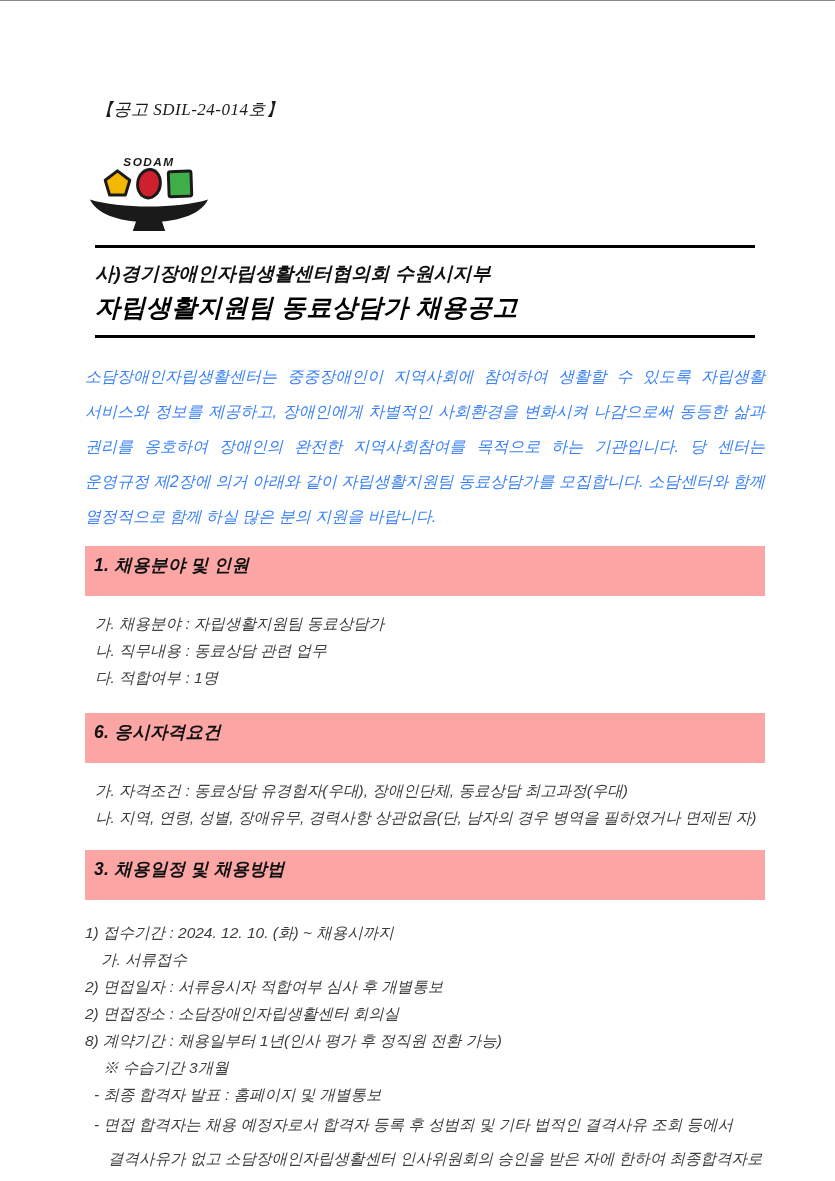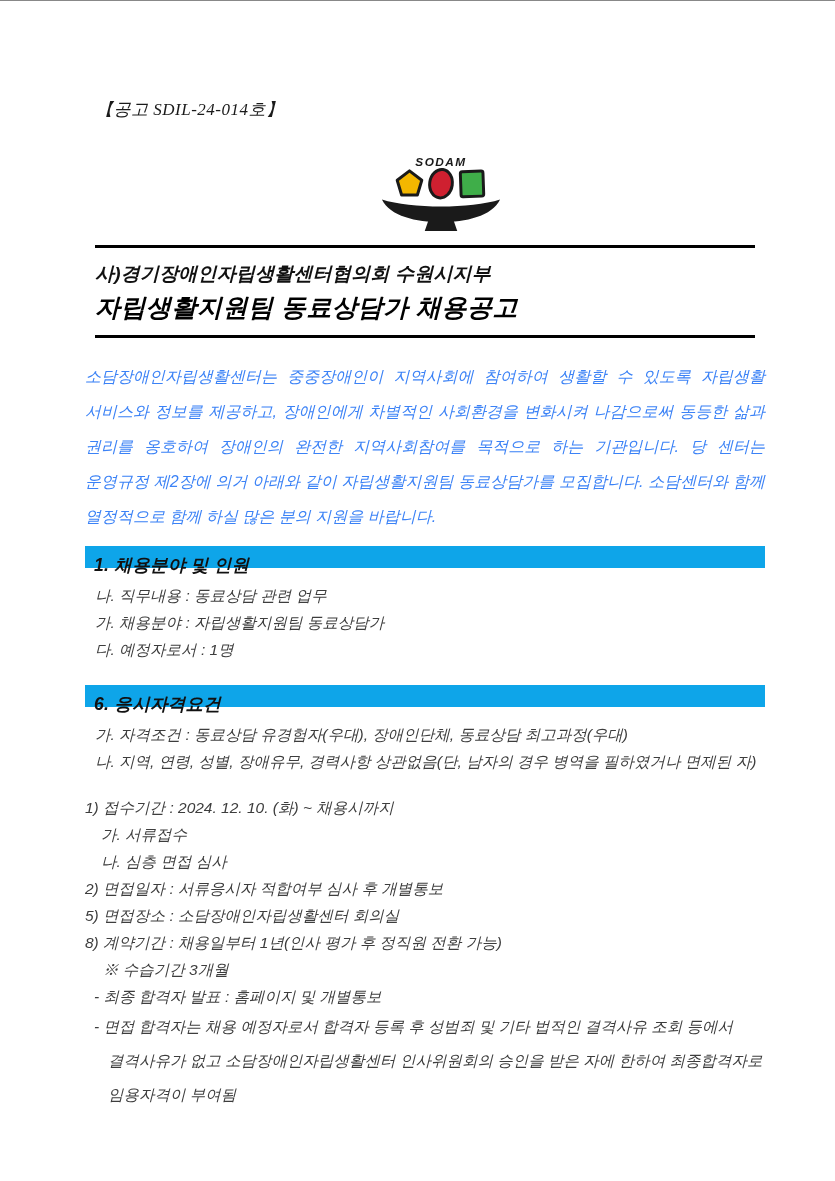--- a/index.html
+++ b/index.html
@@ -6,35 +6,35 @@
   html,body { background:#888; }
   .page {
     width:835px; height:1181px; background:#ffffff; margin:1px auto;
     position:relative; padding:97px 38px 40px 85px;
     font-family:"Liberation Sans", sans-serif; color:#3d3d3d; overflow:hidden;font-style:italic;
   }
   .notice-number {
     font-family:"Liberation Serif", serif; font-size:17px; color:#1a1a1a;
     margin-left:11px; letter-spacing:0.5px;
   }
-  .logo-wrap { text-align:center; margin-top:34px; }
+  .logo-wrap { margin-top:34px; }
   .logo-wrap svg { display:inline-block; }
   .title-block {
     width:660px; margin-left:10px; margin-top:7px;
     border-top:3px solid #000; border-bottom:3px solid #000;
     text-align:left; padding:13px 0 11px 0;
   }
   .org-title { font-size:19px; font-weight:700; color:#111; letter-spacing:0.2px; }
   .main-title { font-size:25px; font-weight:800; color:#000; margin-top:4px; letter-spacing:0.5px; }
   .intro {
     margin-top:21px; width:680px; font-size:16px; line-height:35px;
     text-align:justify; word-break:keep-all; color:#3b82f6;
   }
   .section-bar {
-    width:680px; height:22px; line-height:38px; background:#0ea5e9;
+    width:680px; height:50px; line-height:38px; background:#fca5a5;
     font-size:17.5px; font-weight:700; color:#111; padding-left:9px;
     letter-spacing:0.3px;
   }
   .bar-1 { margin-top:12px; }
   .bar-2 { margin-top:22px; }
   .bar-3 { margin-top:19px; }
   .item-list { margin:14px 0 0 0; width:690px; }
   .item { font-size:15.5px; line-height:27px; color:#3d3d3d; word-break:keep-all; }
   .pad1 { padding-left:10px; }
   .list-3 { margin-top:19px; }
@@ -63,36 +63,36 @@
 
   <div class="title-block">
     <div class="org-title">사)경기장애인자립생활센터협의회 수원시지부</div>
     <div class="main-title">자립생활지원팀 동료상담가 채용공고</div>
   </div>
 
   <p class="intro">소담장애인자립생활센터는 중중장애인이 지역사회에 참여하여 생활할 수 있도록 자립생활 서비스와 정보를 제공하고, 장애인에게 차별적인 사회환경을 변화시켜 나감으로써 동등한 삶과 권리를 옹호하여 장애인의 완전한 지역사회참여를 목적으로 하는 기관입니다. 당 센터는 운영규정 제2장에 의거 아래와 같이 자립생활지원팀 동료상담가를 모집합니다. 소담센터와 함께 열정적으로 함께 하실 많은 분의 지원을 바랍니다.</p>
 
   <div class="section-bar bar-1">1. 채용분야 및 인원</div>
   <div class="item-list pad1">
+    <div class="item">가. 채용분야 : 자립생활지원팀 동료상담가</div>
     <div class="item">나. 직무내용 : 동료상담 관련 업무</div>
-    <div class="item">가. 채용분야 : 자립생활지원팀 동료상담가</div>
-    <div class="item">다. 예정자로서 : 1명</div>
+    <div class="item">다. 적합여부 : 1명</div>
   </div>
 
   <div class="section-bar bar-2">6. 응시자격요건</div>
   <div class="item-list pad1">
     <div class="item">가. 자격조건 : 동료상담 유경험자(우대), 장애인단체, 동료상담 최고과정(우대)</div>
     <div class="item">나. 지역, 연령, 성별, 장애유무, 경력사항 상관없음(단, 남자의 경우 병역을 필하였거나 면제된 자)</div>
   </div>
 
+  <div class="section-bar bar-3">3. 채용일정 및 채용방법</div>
   <div class="item-list list-3">
     <div class="item">1) 접수기간 : 2024. 12. 10. (화) ~ 채용시까지</div>
     <div class="item ind-sub">가. 서류접수</div>
-    <div class="item ind-sub">나. 심층 면접 심사</div>
     <div class="item">2) 면접일자 : 서류응시자 적합여부 심사 후 개별통보</div>
-    <div class="item">5) 면접장소 : 소담장애인자립생활센터 회의실</div>
+    <div class="item">2) 면접장소 : 소담장애인자립생활센터 회의실</div>
     <div class="item">8) 계약기간 : 채용일부터 1년(인사 평가 후 정직원 전환 가능)</div>
     <div class="item ind-note">※ 수습기간 3개월</div>
     <div class="item ind-dash">- 최종 합격자 발표 : 홈페이지 및 개별통보</div>
     <div class="item ind-dash-hang">- 면접 합격자는 채용 예정자로서 합격자 등록 후 성범죄 및 기타 법적인 결격사유 조회 등에서 결격사유가 없고 소담장애인자립생활센터 인사위원회의 승인을 받은 자에 한하여 최종합격자로 임용자격이 부여됨</div>
   </div>
 
 </div>
 
 </body></html>

